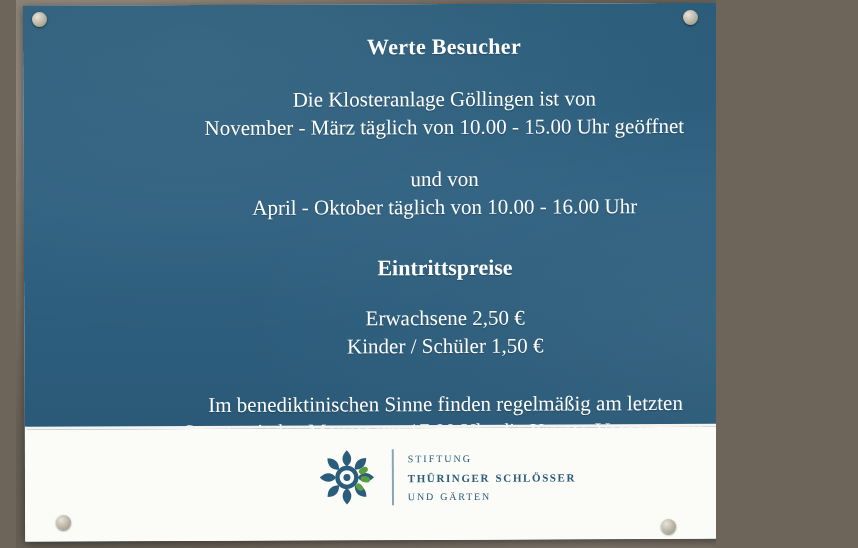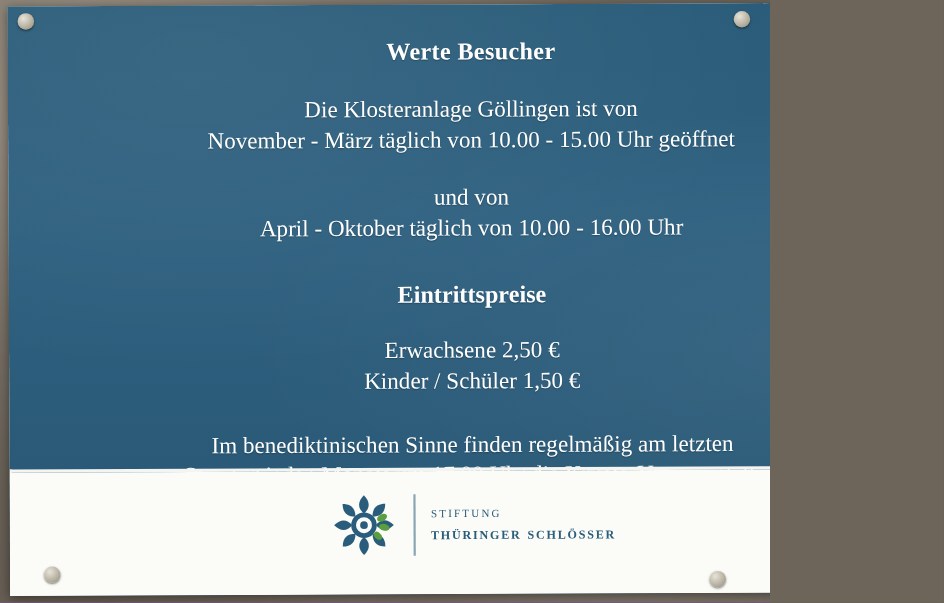--- a/index.html
+++ b/index.html
@@ -5,22 +5,23 @@
   html, body {
     margin: 0;
     padding: 0;
     background: #6d645a;
   }
   #stage {
     position: relative;
     width: 700px;
     height: 548px;
     overflow: hidden;
-    background: #6d28d9;
+    background: #ec4899;
     font-family: "Liberation Serif", serif;
+    margin-left: 16px;
   }
   
   #bg {
     position: absolute;
     inset: 0;
     background:
       radial-gradient(circle at 12% 18%, #9a9084 0%, #837a6e 30%, #6e6459 70%),
       linear-gradient(120deg, #8a8074 0%, #6b6157 100%);
   }
   #bg::after {
@@ -246,20 +247,21 @@
               <ellipse cx="45" cy="42" rx="4.4" ry="3" transform="rotate(42 45 42)"></ellipse>
             </g>
           </svg>
         </span>
 
         <span class="rule"></span>
 
         <span class="wordmark">
           <span class="wm1" style="display:block">Stiftung</span>
           <span class="wm2" style="display:block">Thüringer Schlösser</span>
+          <span class="wm3" style="display:block">und Gärten</span>
         </span>
 
       </div>
     </div>
   </div>
 
   <span class="screw tl"></span>
   <span class="screw tr"></span>
   <span class="screw bl"></span>
   <span class="screw br"></span>

